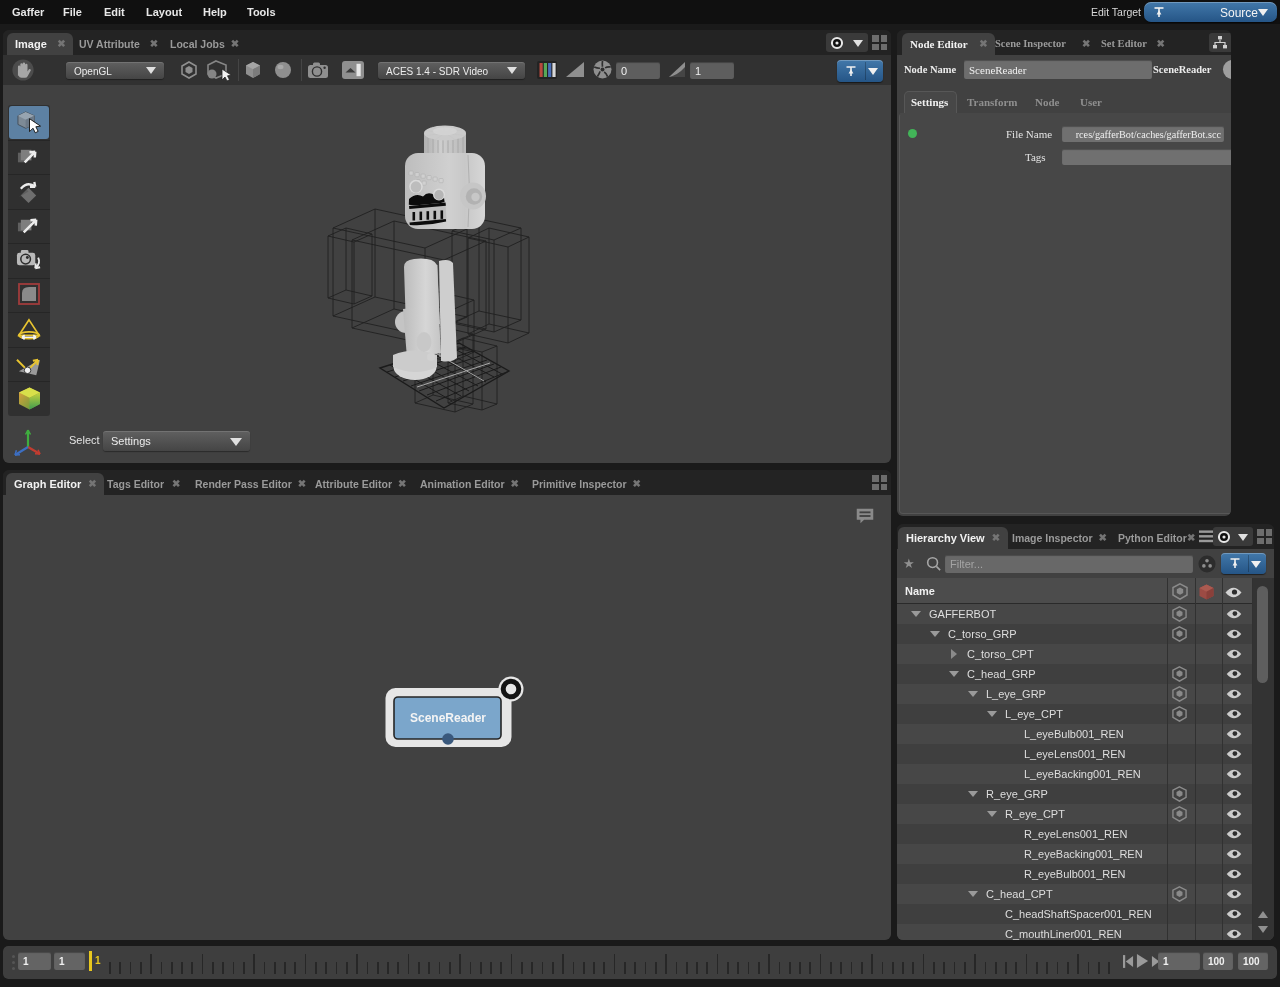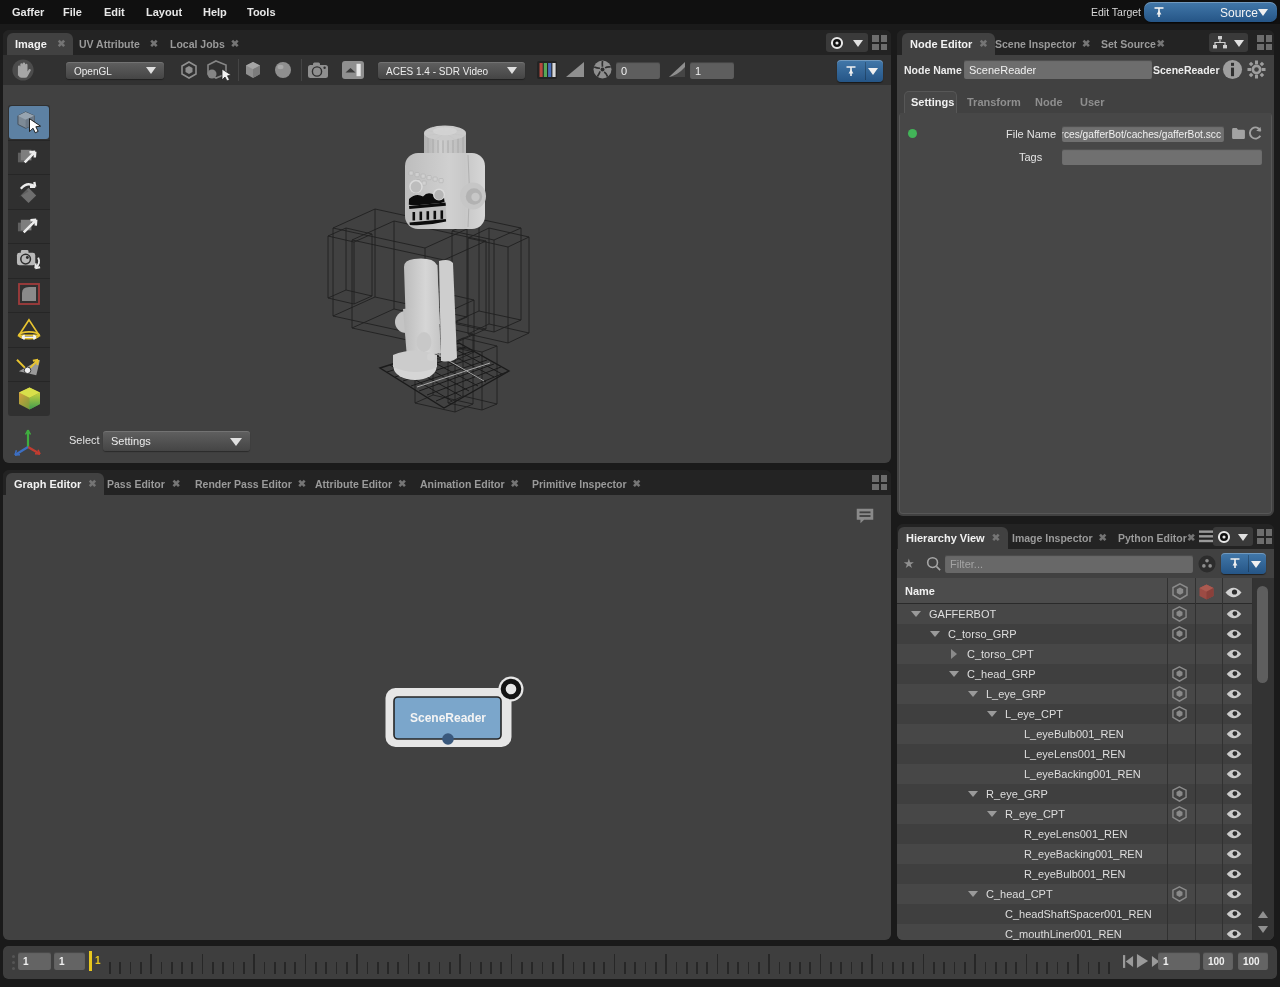--- a/index.html
+++ b/index.html
@@ -340,21 +340,21 @@
         </g>
       </svg>
       </div>
     </div>
   </div>
   <div class="panel" id="graph" style="left:3px;top:470px;width:888px;height:470px;">
     <div class="tabbar">
       <div class="atab" style="left:3px;width:98.25px;"></div>
       <span class="tt on" style="left:11px;">Graph Editor</span>
       <span class="tx" style="left:85.25px;">✖</span>
-      <span class="tt" style="left:104px;font-size:10.5px;">Pass Editor</span>
+      <span class="tt" style="left:104px;font-size:10.5px;">Tags Editor</span>
       <span class="tx" style="left:168.8984375px;">✖</span>
       <span class="tt" style="left:192px;font-size:10.5px;">Render Pass Editor</span>
       <span class="tx" style="left:294.8359375px;">✖</span>
       <span class="tt" style="left:312px;font-size:10.5px;">Attribute Editor</span>
       <span class="tx" style="left:394.9921875px;">✖</span>
       <span class="tt" style="left:417px;font-size:10.5px;">Animation Editor</span>
       <span class="tx" style="left:507.5703125px;">✖</span>
       <span class="tt" style="left:529px;font-size:10.5px;">Primitive Inspector</span>
       <span class="tx" style="left:629.5px;">✖</span>
       <div class="gridicon" style="left:869px;top:5px;">
@@ -373,28 +373,28 @@
       <svg class="abs" style="left:370px;top:180px" width="165" height="80" viewBox="0 0 165 80">
         <rect x="12.5" y="13" width="126" height="59" rx="10" fill="#e6e6e6"></rect>
         <circle cx="138" cy="14" r="12.5" fill="#e6e6e6"></circle>
         <circle cx="138" cy="14" r="7.8" fill="none" stroke="#141414" stroke-width="5"></circle>
         <rect x="21" y="22" width="107" height="42" rx="4" fill="#7ba6cb" stroke="#262626" stroke-width="1.6"></rect>
         <circle cx="75" cy="64" r="5.8" fill="#39587c"></circle>
         <text x="75" y="47" text-anchor="middle" font-size="12" font-weight="bold" fill="#f4f4f4">SceneReader</text>
       </svg>
     </div>
   </div>
-  <div class="panel" id="nodeed" style="left:897px;top:30px;width:377px;height:486px;">
+  <div class="panel" id="nodeed" style="left:897px;top:30px;width:334px;height:486px;font-family:Liberation Serif, serif;">
     <div class="tabbar">
       <div class="atab" style="left:5px;width:93.34375px;"></div>
       <span class="tt on" style="left:13px;">Node Editor</span>
       <span class="tx" style="left:82.34375px;">✖</span>
       <span class="tt" style="left:98px;font-size:10.5px;">Scene Inspector</span>
       <span class="tx" style="left:185.0859375px;">✖</span>
-      <span class="tt" style="left:204px;font-size:10.5px;">Set Source</span>
+      <span class="tt" style="left:204px;font-size:10.5px;">Set Editor</span>
       <span class="tx" style="left:259.578125px;">✖</span>
       <div class="abs" style="left:312px;top:3px;width:39px;height:19px;background:#3a3a3a;border-radius:3px;">
         <svg class="abs" style="left:4px;top:3px" width="14" height="13" viewBox="0 0 14 13">
           <g fill="#d0d0d0">
               <rect x="5" y="0" width="4" height="3.4"></rect>
               <rect x="0" y="9" width="4" height="3.4"></rect>
               <rect x="10" y="9" width="4" height="3.4"></rect>
             </g>
           <g stroke="#d0d0d0" stroke-width="1.2" fill="none">
               <path d="M7 3.4 V6.5 M2 9 V6.5 H12 V9"></path>
@@ -447,21 +447,21 @@
       <div class="input" style="left:165px;top:70.5px;width:162px;height:16px;background:#707070;">
         <span style="left:auto;right:3px;font-size:10.2px;">rces/gafferBot/caches/gafferBot.scc</span>
       </div>
       <svg class="abs" style="left:335px;top:73px" width="13" height="11" viewBox="0 0 14 12">
         <path d="M0 1.5 Q0 0 1.5 0 L5 0 L6.5 1.8 L12.5 1.8 Q14 1.8 14 3.2 L14 10.5 Q14 12 12.5 12 L1.5 12 Q0 12 0 10.5 Z" fill="#a2a2a2"></path>
       </svg>
       <svg class="abs" style="left:351px;top:71px" width="15" height="15" viewBox="0 0 16 16">
         <path d="M13.2 10.5 A6 6 0 1 1 13.5 5" fill="none" stroke="#a2a2a2" stroke-width="2"></path>
         <path d="M13.5 1 L13.5 6 L8.8 5 Z" fill="#a2a2a2"></path>
       </svg>
-      <span class="lb" style="left:122px;top:96px;">Tags</span>
+      <span class="lb" style="left:128px;top:96px;">Tags</span>
       <div class="input" style="left:165px;top:94px;width:200px;height:16px;background:#707070;"></div>
     </div>
   </div>
   <div class="panel" id="hier" style="left:897px;top:524px;width:377px;height:416px;">
     <div class="tabbar">
       <div class="atab" style="left:1px;width:109.734375px;"></div>
       <span class="tt on" style="left:9px;">Hierarchy View</span>
       <span class="tx" style="left:94.734375px;">✖</span>
       <span class="tt" style="left:115px;font-size:10.5px;">Image Inspector</span>
       <span class="tx" style="left:201.5px;">✖</span>

